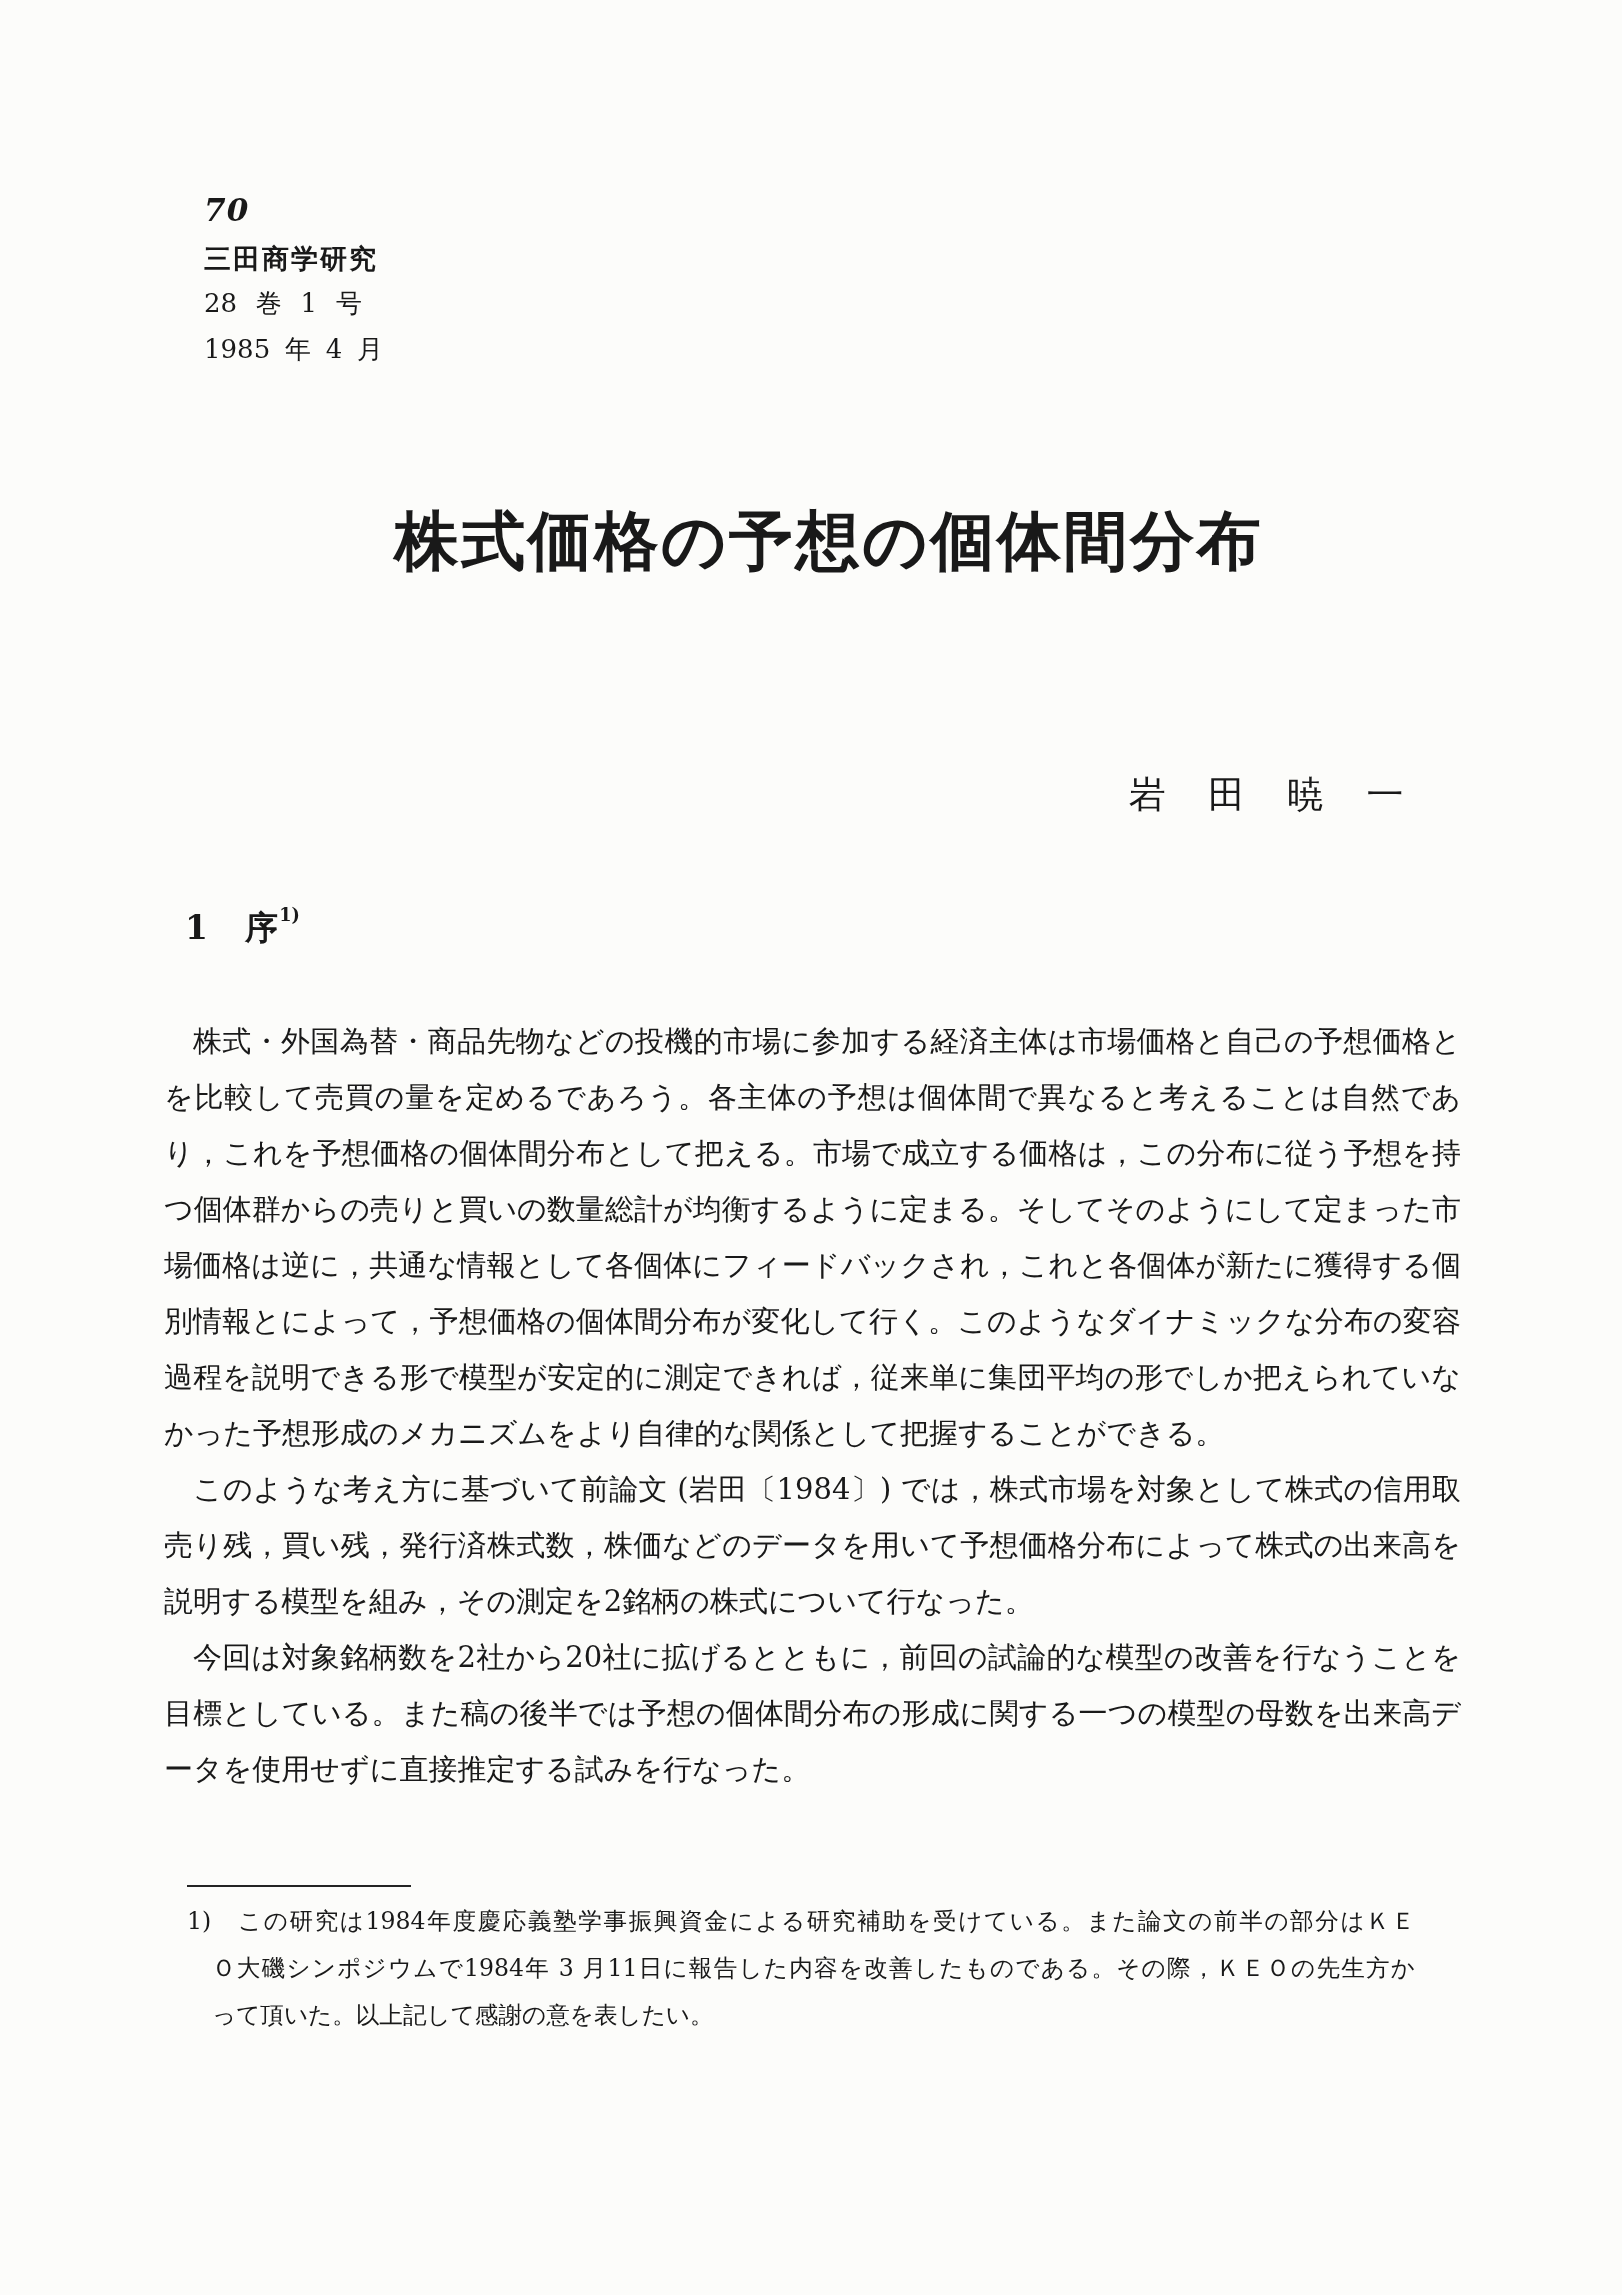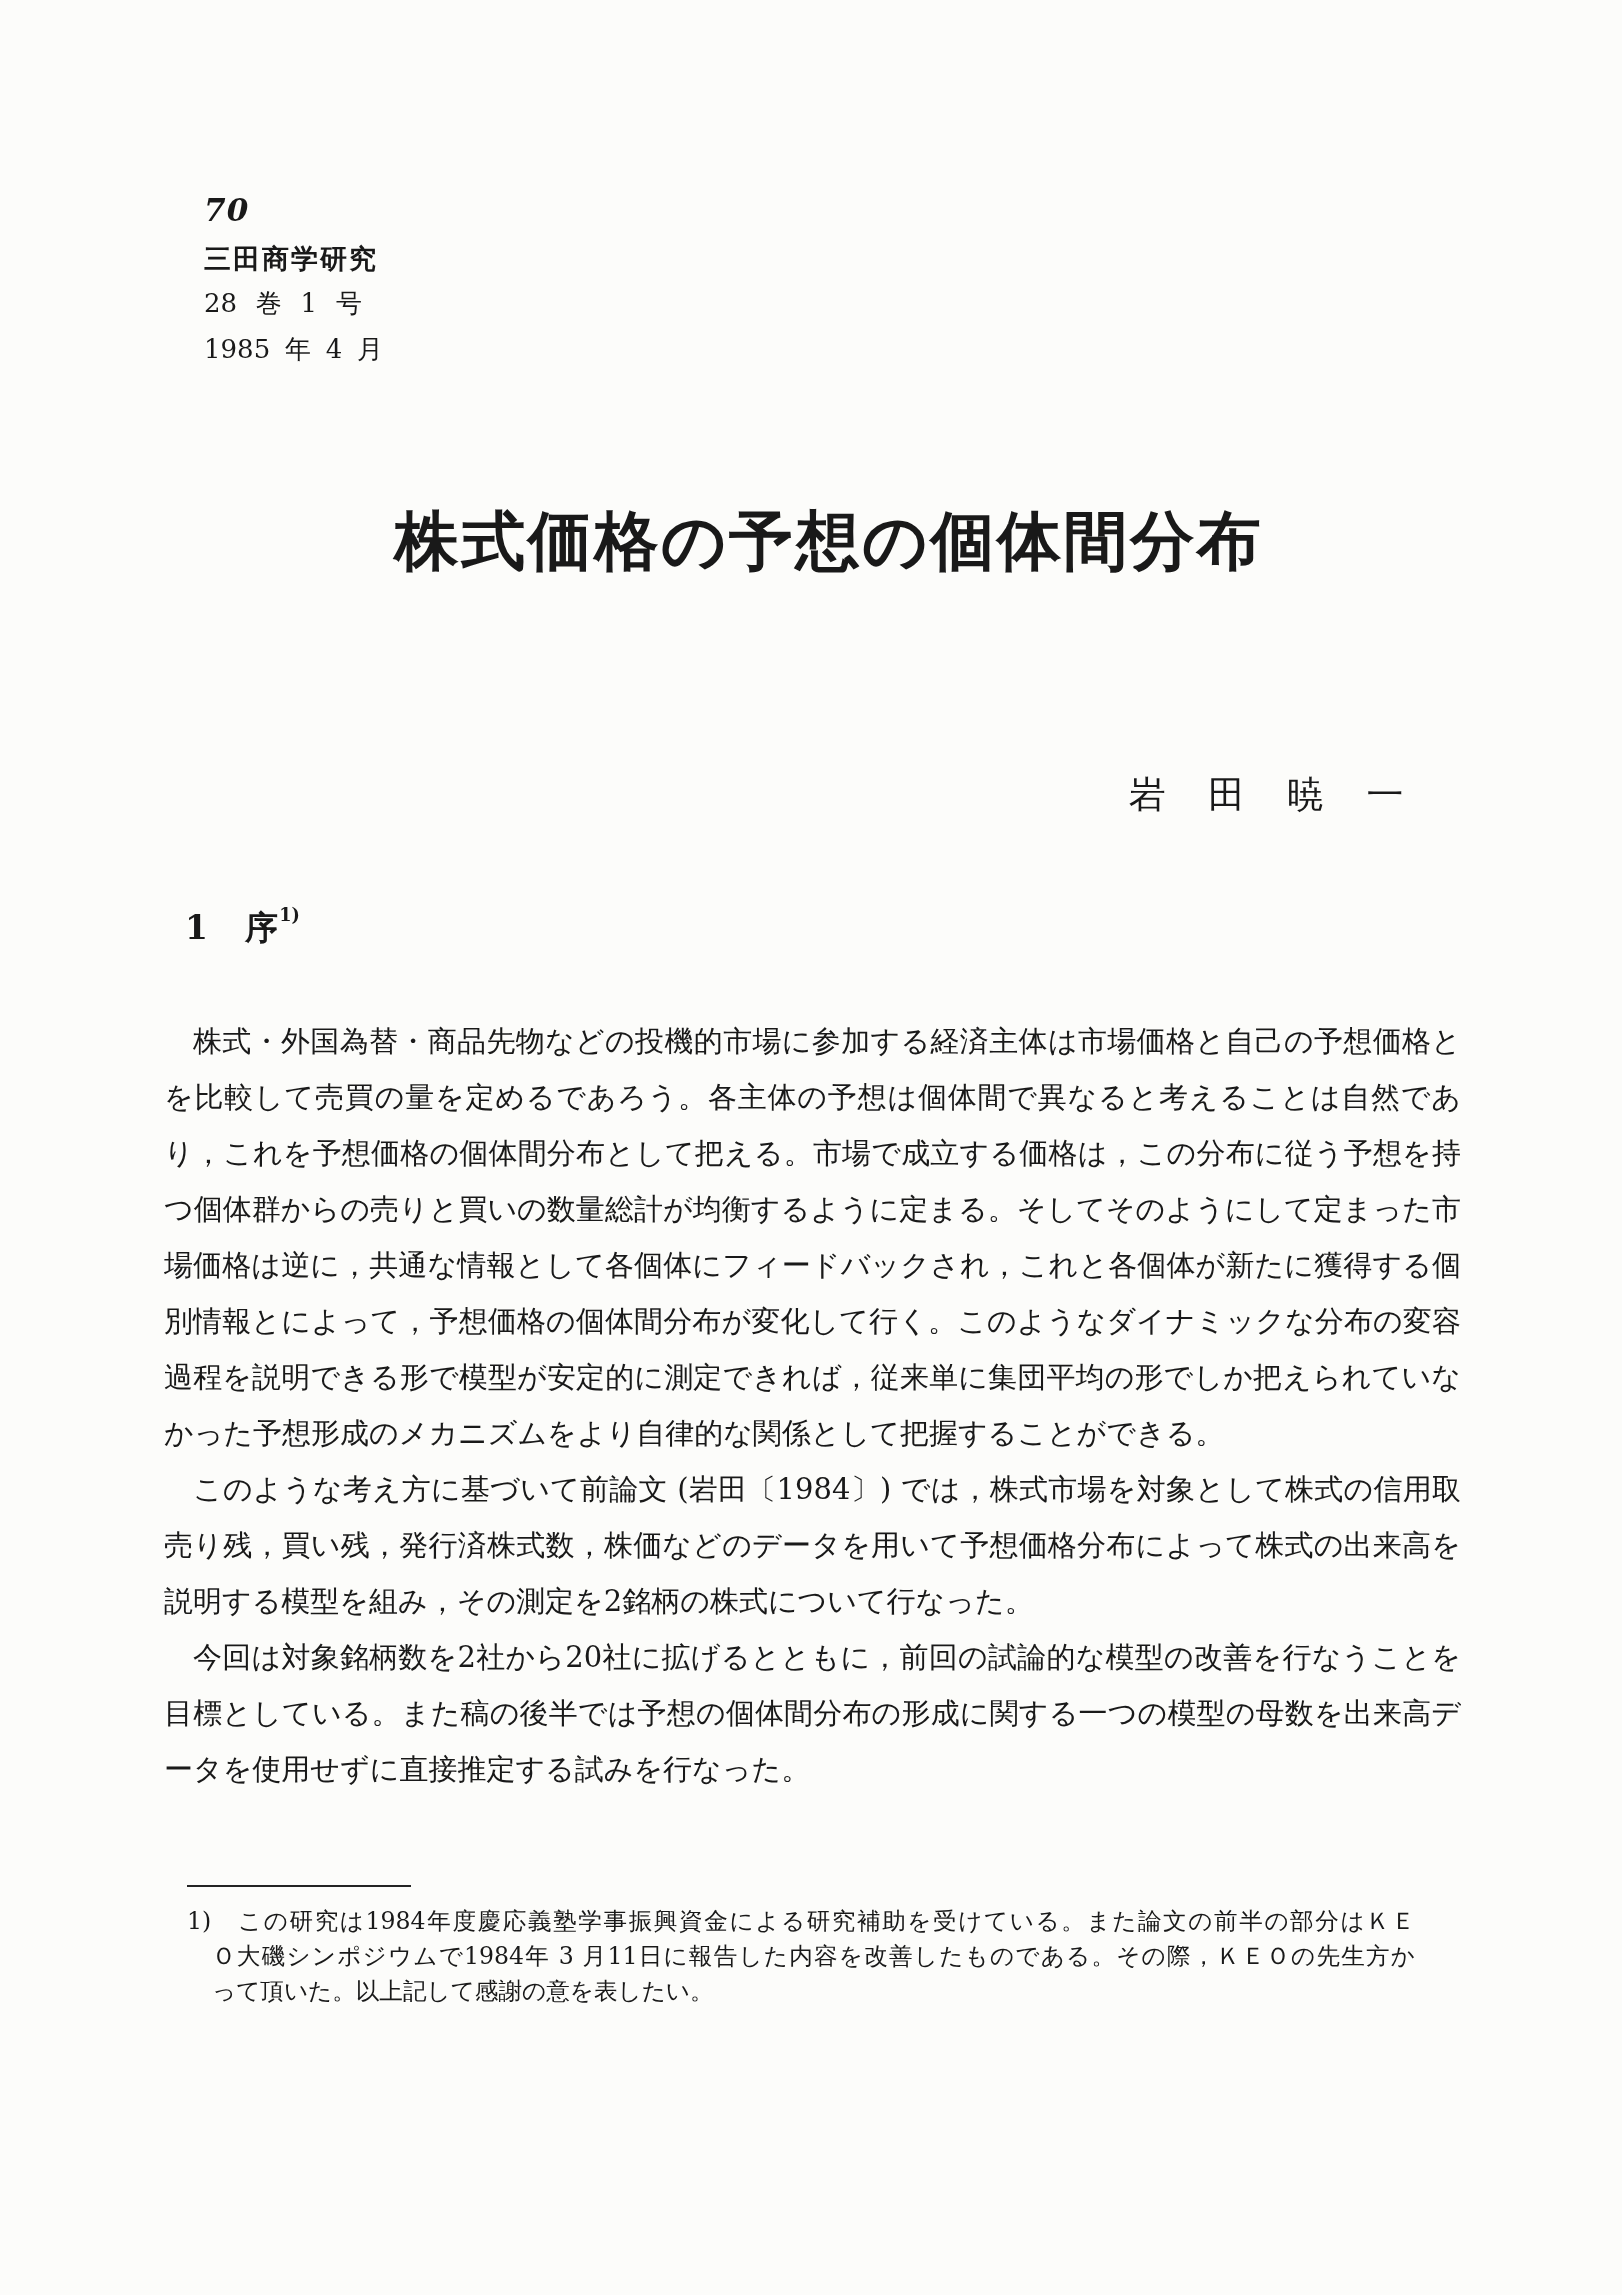--- a/index.html
+++ b/index.html
@@ -49,20 +49,21 @@
   .body-text .line.indent{text-indent:29px;}
   .body-text .line.end{text-align-last:left;}
   
   .footnote{position:absolute;left:187px;top:1885px;width:1228px;}
   .fn-rule{width:224px;height:0;border-top:2.6px solid #242424;margin-bottom:17px;}
   .fn-lines{font-size:23.6px;}
   .fn-lines .line{
     height:35px;line-height:35px;
     text-align:justify;text-align-last:justify;
     overflow:hidden;
+    margin-top:12px;
   }
   .fn-lines .line.hang{padding-left:25px;}
   .fn-lines .line.end{text-align-last:left;}
 </style>
 </head>
 <body>
 
 <div class="page">
 
   <div class="header">

